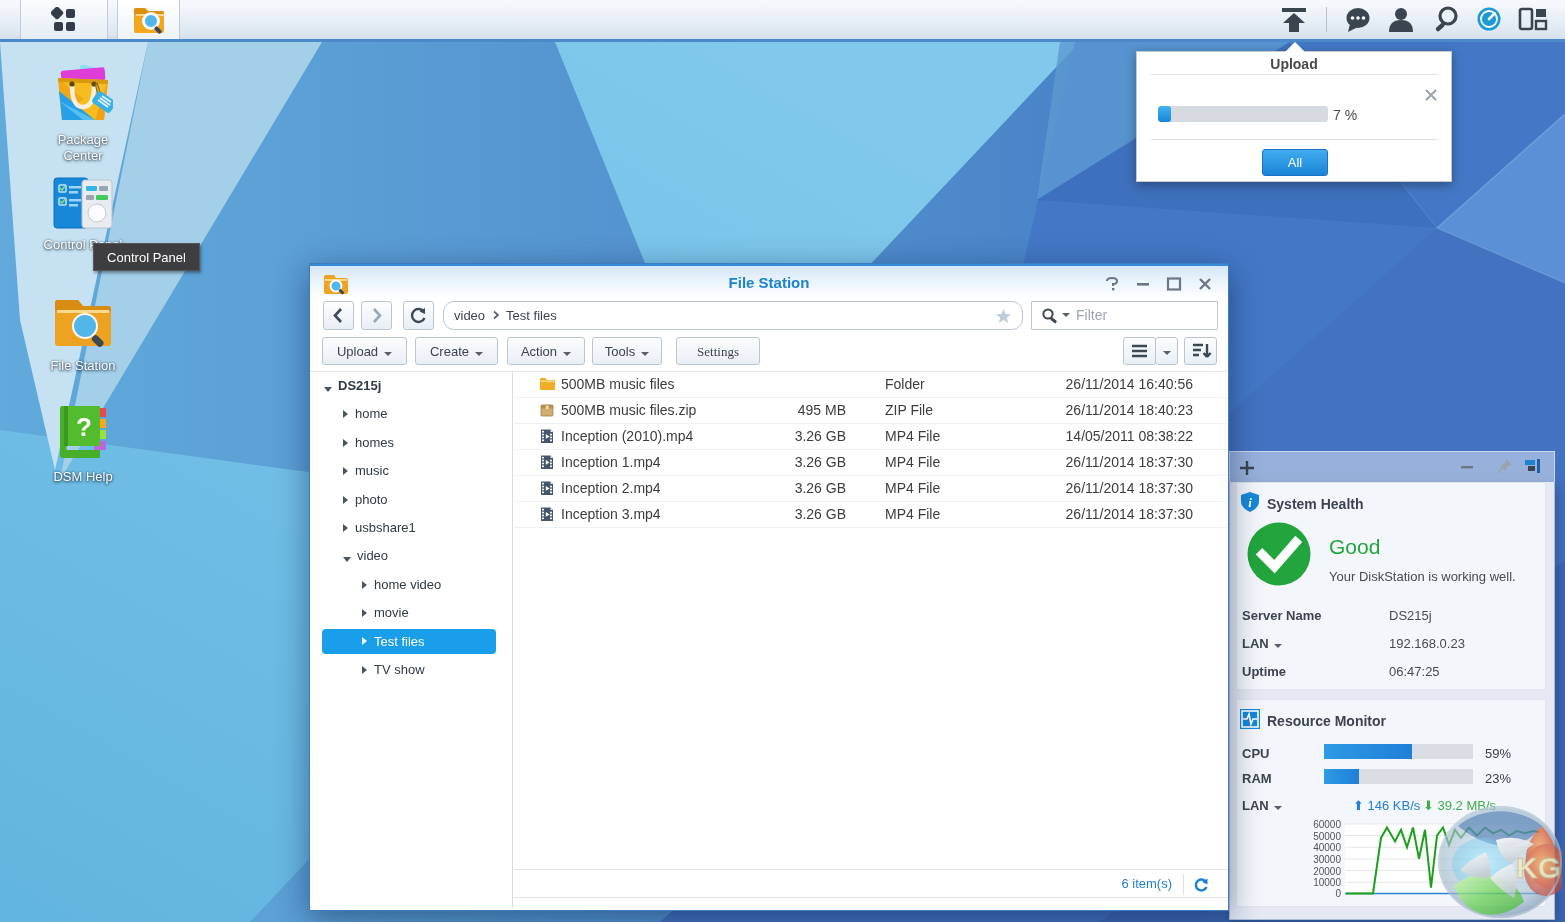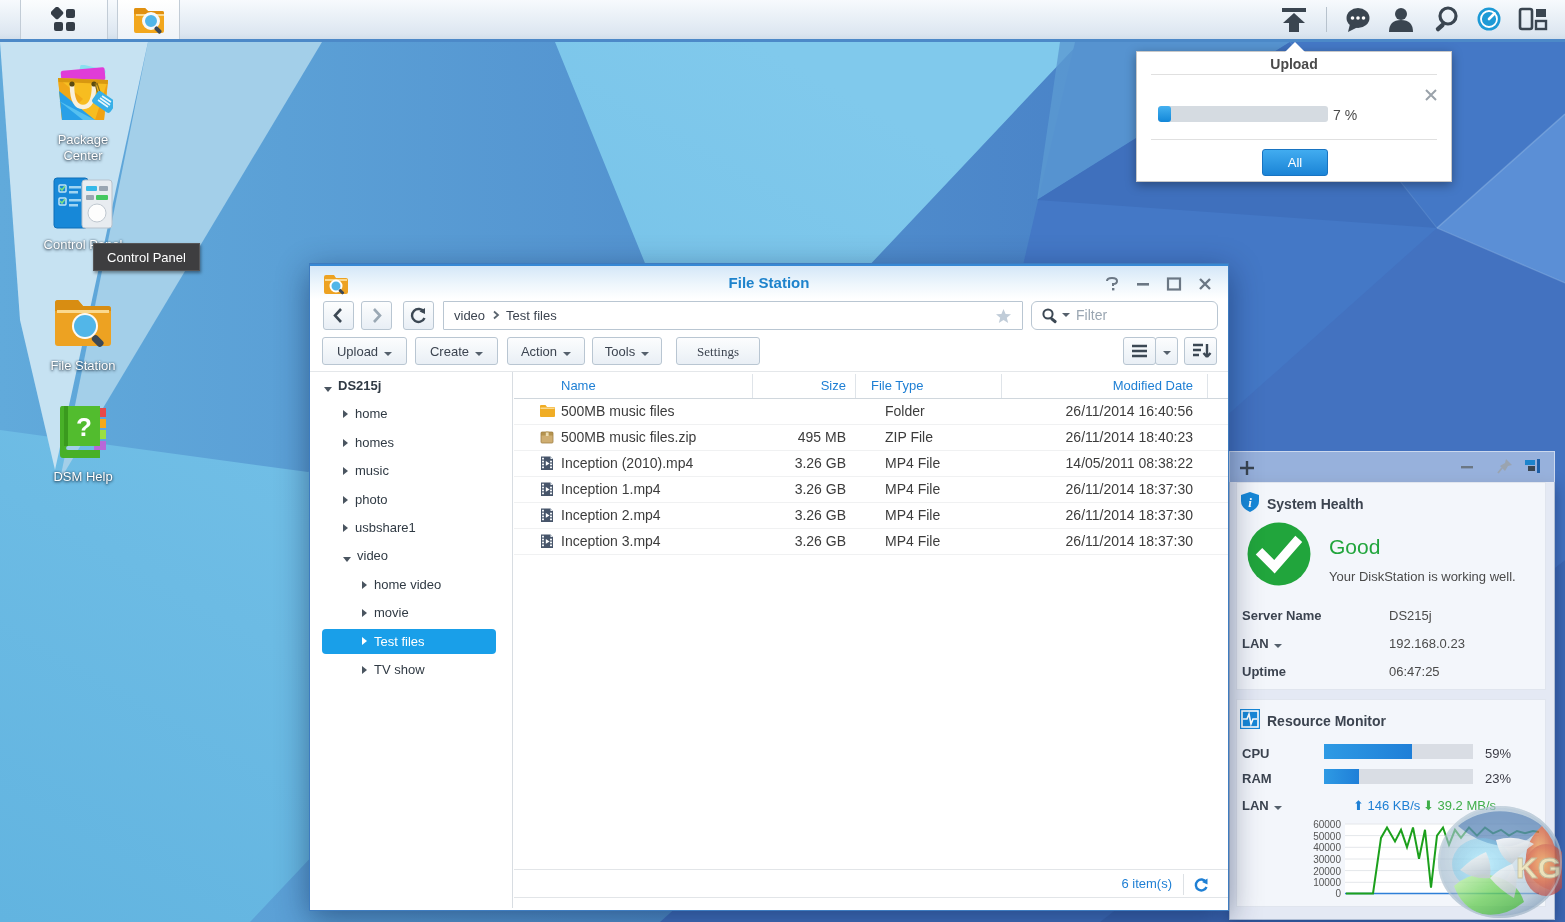--- a/index.html
+++ b/index.html
@@ -41,22 +41,22 @@
   background:linear-gradient(#41acf0,#1b84d6); border:1px solid #1874c2; color:#fff; text-align:center; line-height:26px; font-size:13px; }
 
 #win { position:absolute; left:309px; top:263px; width:920px; height:648px; z-index:10;
   background:#fff; border:1px solid #3e7cc0; box-shadow:0 8px 30px rgba(0,20,60,.45); }
 #titlebar { position:relative; height:35px; background:linear-gradient(#d4e7f8, #eef6fc 55%, #ffffff); border-top:2px solid #3788d4; }
 #titlebar .title { text-align:center; font-size:15px; font-weight:bold; color:#1e83cc; line-height:34px; }
 #titlebar .fsicon { position:absolute; left:13px; top:7px; }
 .wctl { position:absolute; top:10px; width:16px; height:16px; }
 #navrow { position:relative; height:36px; background:#fff; }
 .navbtn { position:absolute; top:2px; height:29px; border:1px solid #b9c6d2; border-radius:3px; background:linear-gradient(#fdfefe,#e8eef5); }
-#crumb { position:absolute; left:133px; top:2px; width:580px; height:29px; border:1px solid #b9c6d2; background:#fff; border-radius:1px; line-height:27px; padding-left:10px; color:#3c4450; font-size:13px; }
-#filter { position:absolute; left:721px; top:2px; width:187px; height:29px; border:1px solid #b9c6d2; background:#fff; border-radius:6px; line-height:27px; color:#9aa6b2; font-size:14px; }
+#crumb { position:absolute; left:133px; top:2px; width:580px; height:29px; border:1px solid #b9c6d2; background:#fff; border-radius:11px; line-height:27px; padding-left:10px; color:#3c4450; font-size:13px; }
+#filter { position:absolute; left:721px; top:2px; width:187px; height:29px; border:1px solid #b9c6d2; background:#fff; border-radius:1px; line-height:27px; color:#9aa6b2; font-size:14px; }
 #toolrow { position:relative; height:37px; background:#fff; border-bottom:1px solid #e4e7ea; }
 .toolbtn { position:absolute; top:2px; height:28px; border:1px solid #b9c6d2; border-radius:3px; background:linear-gradient(#fcfdfe,#e9eff5); color:#3c4450; font-size:13px; text-align:center; }
 .caret { display:inline-block; width:0; height:0; border:4px solid transparent; border-top-color:#55606c; border-bottom-width:0; margin-left:6px; vertical-align:middle; margin-top:2px;}
 
 #main { position:relative; height:536px; }
 #tree { position:absolute; left:0; top:0; width:203px; height:536px; border-right:1px solid #d8dde2; background:#fff; overflow:hidden; }
 .titem { position:relative; height:28.4px; line-height:28.4px; font-size:13px; color:#303a44; white-space:nowrap; }
 .tarrow { display:inline-block; width:0; height:0; border:4px solid transparent; }
 .tarrow.r { border-left:5px solid #4a5560; border-right-width:0; margin-right:7px; }
 .tarrow.d { border-top:5px solid #4a5560; border-bottom-width:0; margin-right:6px; position:relative; top:2px;}
@@ -335,30 +335,20 @@
       <div class="titem" style="padding-left:52px;"><span class="tarrow r"></span>home video</div>
       <div class="titem" style="padding-left:52px;"><span class="tarrow r"></span>movie</div>
       <div class="titem" style="height:28px;">
           <span style="position:absolute; left:12px; top:1px; width:174px; height:25px; background:#199fe9; border-radius:4px;"></span>
           <span class="tarrow r" style="position:absolute; left:52px; top:9px; border-left-color:#fff;"></span>
           <span style="color:#fff; position:absolute; left:64px;">Test files</span>
         </div>
       <div class="titem" style="padding-left:52px;"><span class="tarrow r"></span>TV show</div>
     </div>
     <div id="list">
-      <div id="lhead">
-        <span style="position:absolute; left:47px;">Name</span>
-        <span style="position:absolute; left:232px; width:100px; text-align:right;">Size</span>
-        <span style="position:absolute; left:357px;">File Type</span>
-        <span style="position:absolute; right:35px;">Modified Date</span>
-        <div class="col-sep" style="left:238px;"></div>
-        <div class="col-sep" style="left:341px;"></div>
-        <div class="col-sep" style="left:487px;"></div>
-        <div class="col-sep" style="right:20px;"></div>
-      </div>
       <div class="lrow">
           <svg width="17" height="16" viewBox="0 0 17 16">
             <path d="M1 3 L1 13 Q1 14 2 14 L15 14 Q16 14 16 13 L16 5 Q16 4 15 4 L8 4 L6.5 2 L2 2 Q1 2 1 3 Z" fill="#f0ad25"></path>
             <rect x="1.5" y="4.5" width="14" height="1.5" fill="#fbd98e"></rect>
           </svg>
           <span class="nm">500MB music files</span>
           <span class="ft">Folder</span>
           <span class="md">26/11/2014 16:40:56</span>
         </div>
       <div class="lrow">

